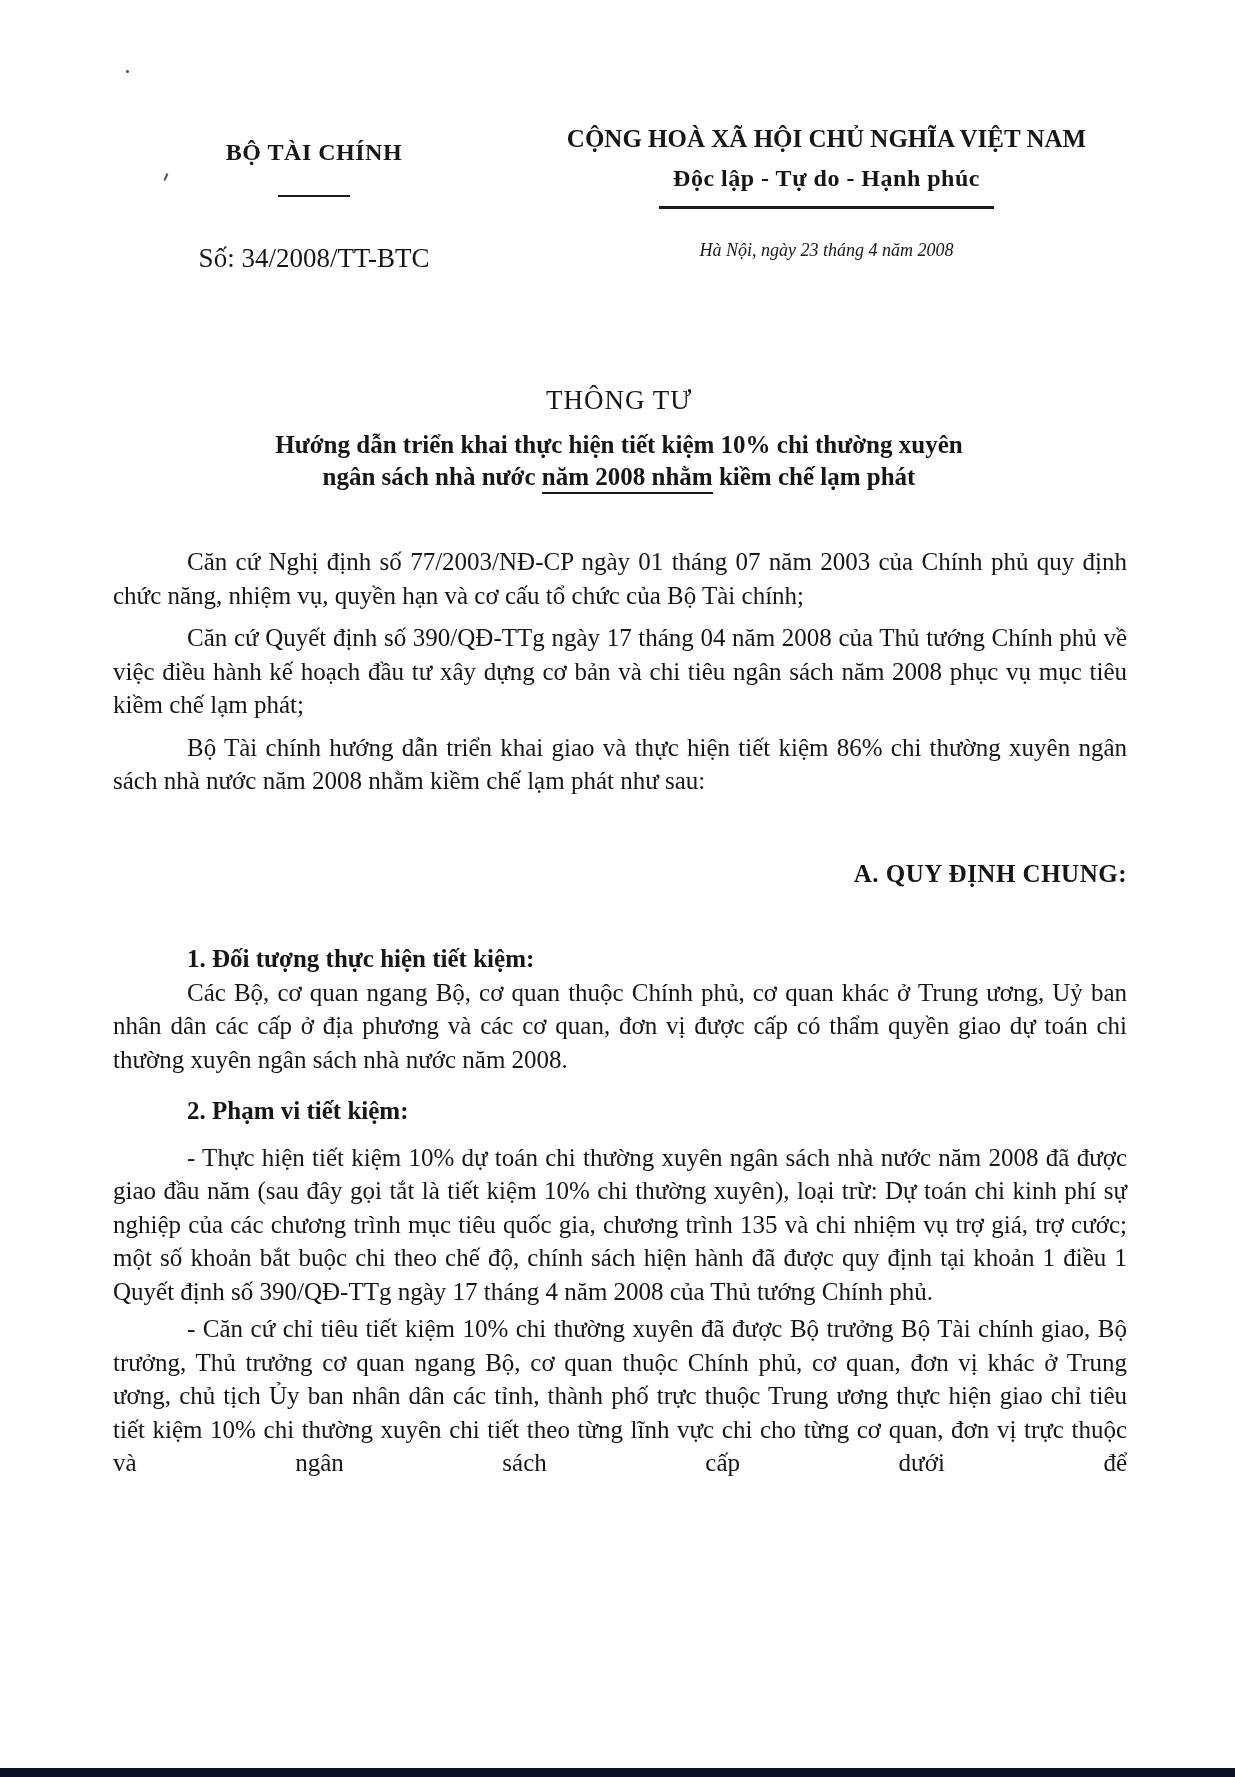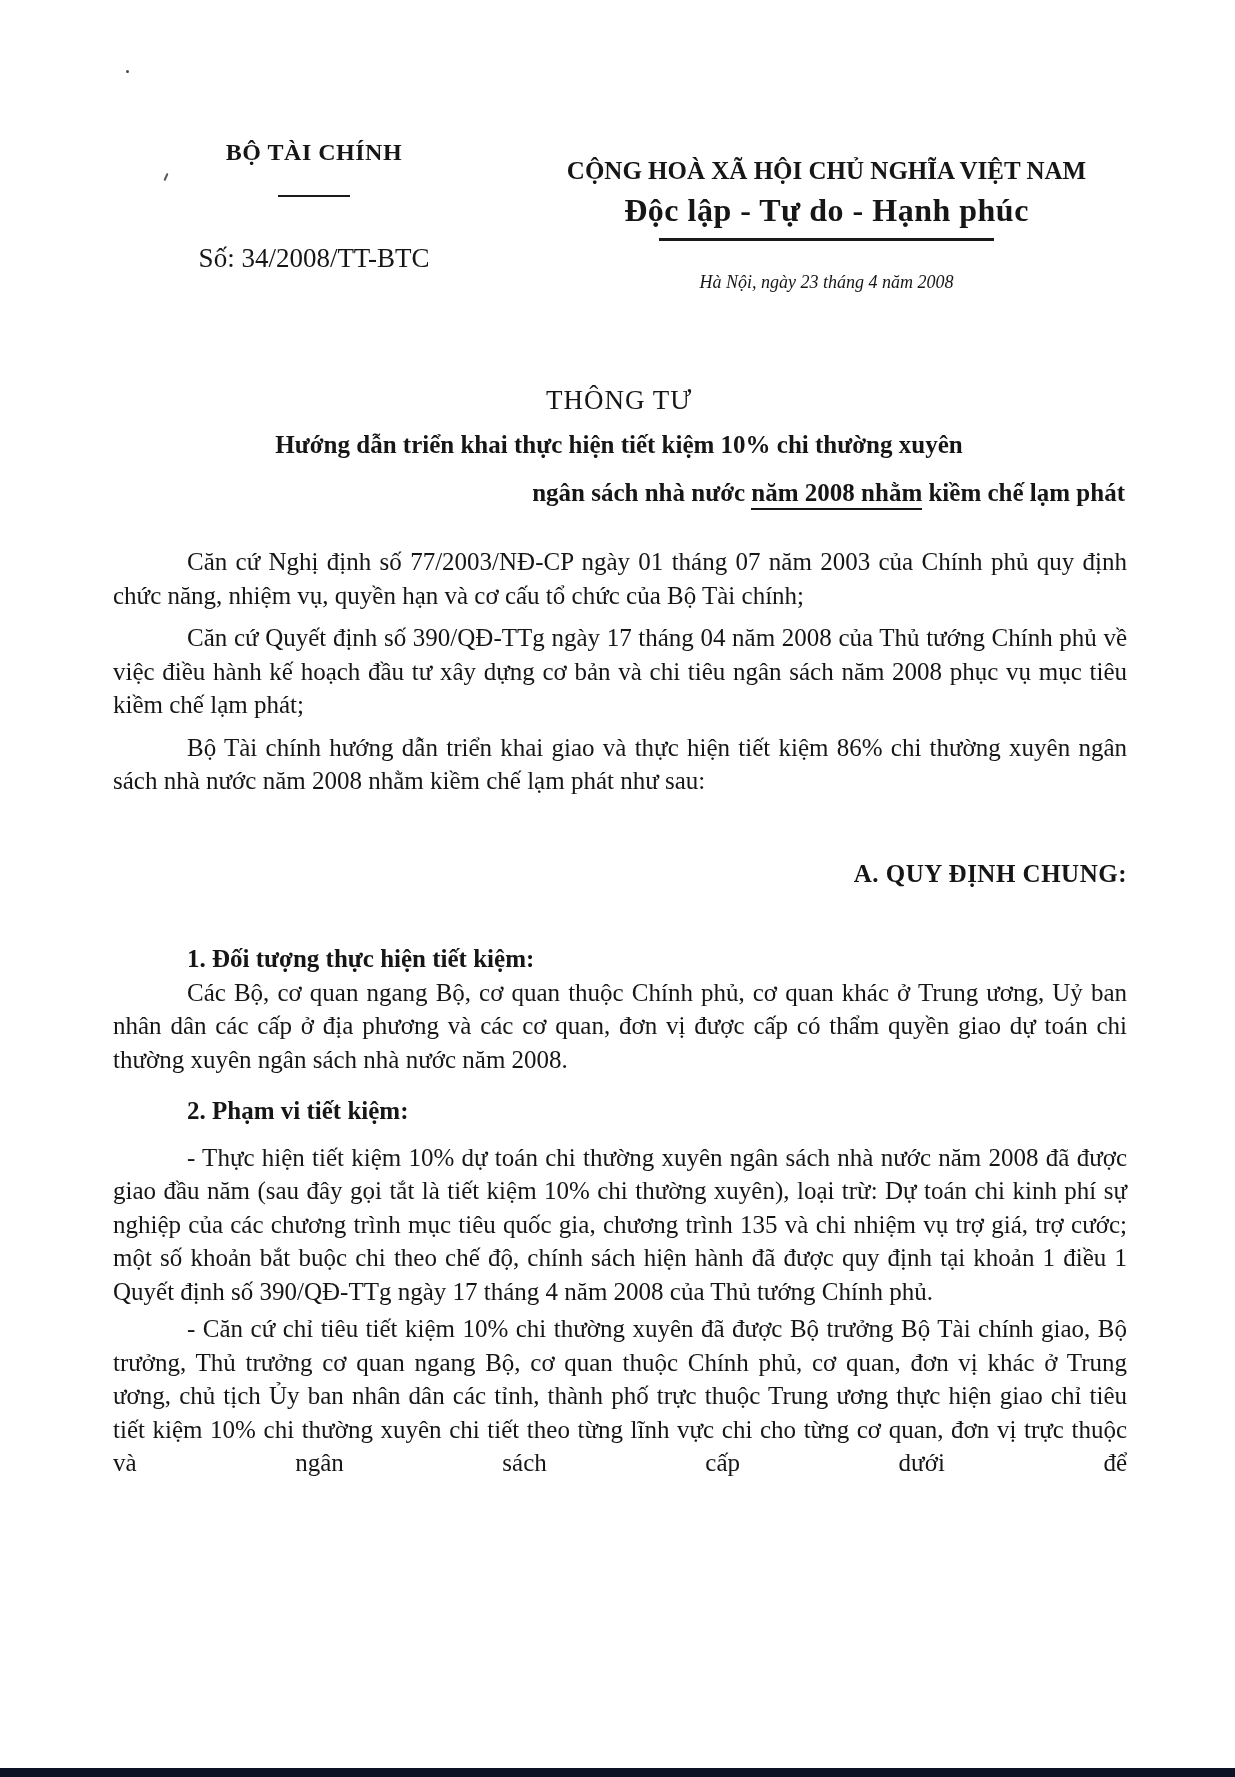--- a/index.html
+++ b/index.html
@@ -41,33 +41,33 @@
   .doc-number {
     font-size: 27px;
     line-height: 30px;
     margin-top: 46px;
     white-space: nowrap;
   }
 
   .header-right {
     position: absolute;
     left: 554px;
-    top: 156px;
+    top: 124px;
     width: 545px;
     text-align: center;
   }
   .national-title {
     font-weight: bold;
     font-size: 25px;
     line-height: 30px;
     white-space: nowrap;
   }
   .national-motto {
     font-weight: bold;
-    font-size: 32px;
+    font-size: 24px;
     line-height: 32px;
     margin-top: 8px;
     letter-spacing: 0.5px;
     white-space: nowrap;
   }
   .motto-rule {
     width: 335px;
     height: 3px;
     background: #1a1a1a;
     margin: 12px auto 0;
@@ -93,21 +93,21 @@
     font-size: 27px;
     line-height: 32px;
     letter-spacing: 1px;
   }
   .subtitle {
     font-weight: bold;
     font-size: 25px;
     line-height: 30px;
   }
   .subtitle-1 { margin-top: 14px; }
-  .subtitle-2 { margin-top: 18px; text-align: right; }
+  .subtitle-2 { margin-top: 2px; }
   .u-part {
     border-bottom: 2px solid #161616;
     padding-bottom: 2px;
   }
 
   
   .body-text {
     position: absolute;
     left: 113px;
     top: 545px;

